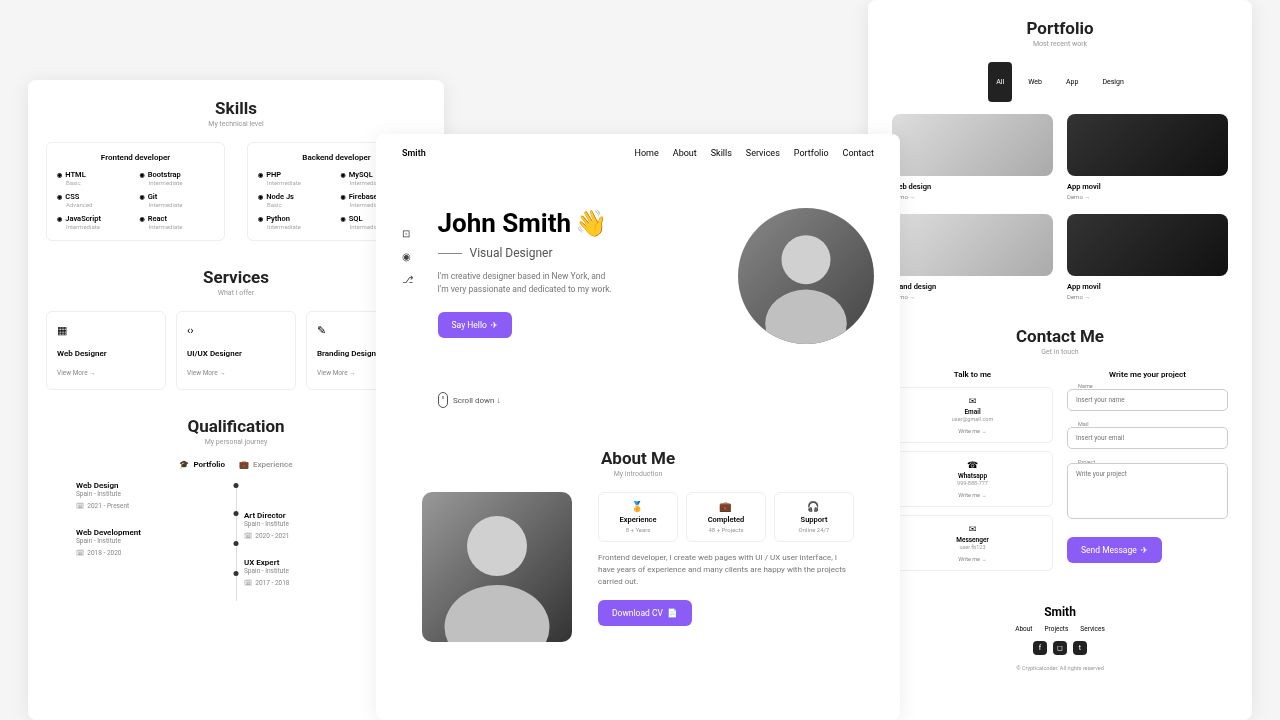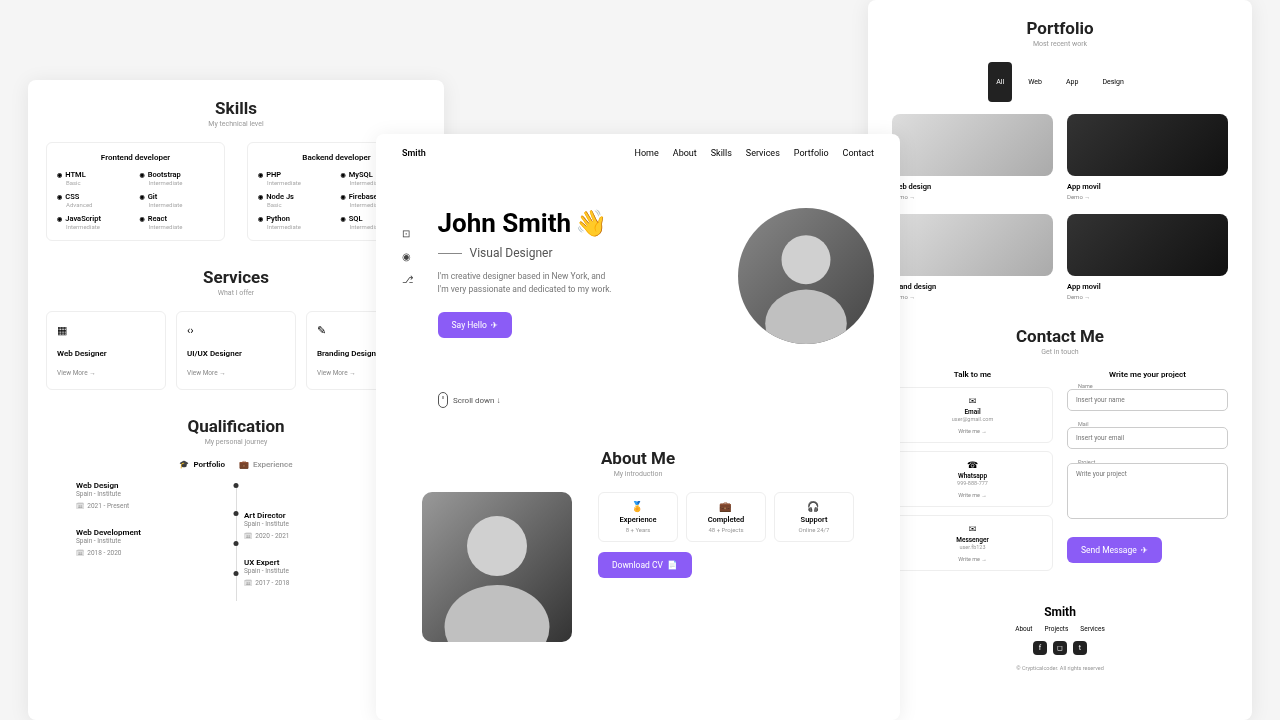--- a/index.html
+++ b/index.html
@@ -284,20 +284,21 @@
               <div class="stat-icon">💼</div>
               <div class="stat-name">Completed</div>
               <div class="stat-val">48 + Projects</div>
             </div>
             <div class="stat">
               <div class="stat-icon">🎧</div>
               <div class="stat-name">Support</div>
               <div class="stat-val">Online 24/7</div>
             </div>
           </div>
+        <div class="about-desc">Frontend developer, I create web pages with UI / UX user interface, I have years of experience and many clients are happy with the projects carried out.</div>
         <button class="btn-dark">
             <span>Download CV</span> 
             <span>📄</span>
           </button>
       </div>
     </div>
   </div>
 </div>
 
 <div class="panel p3">

